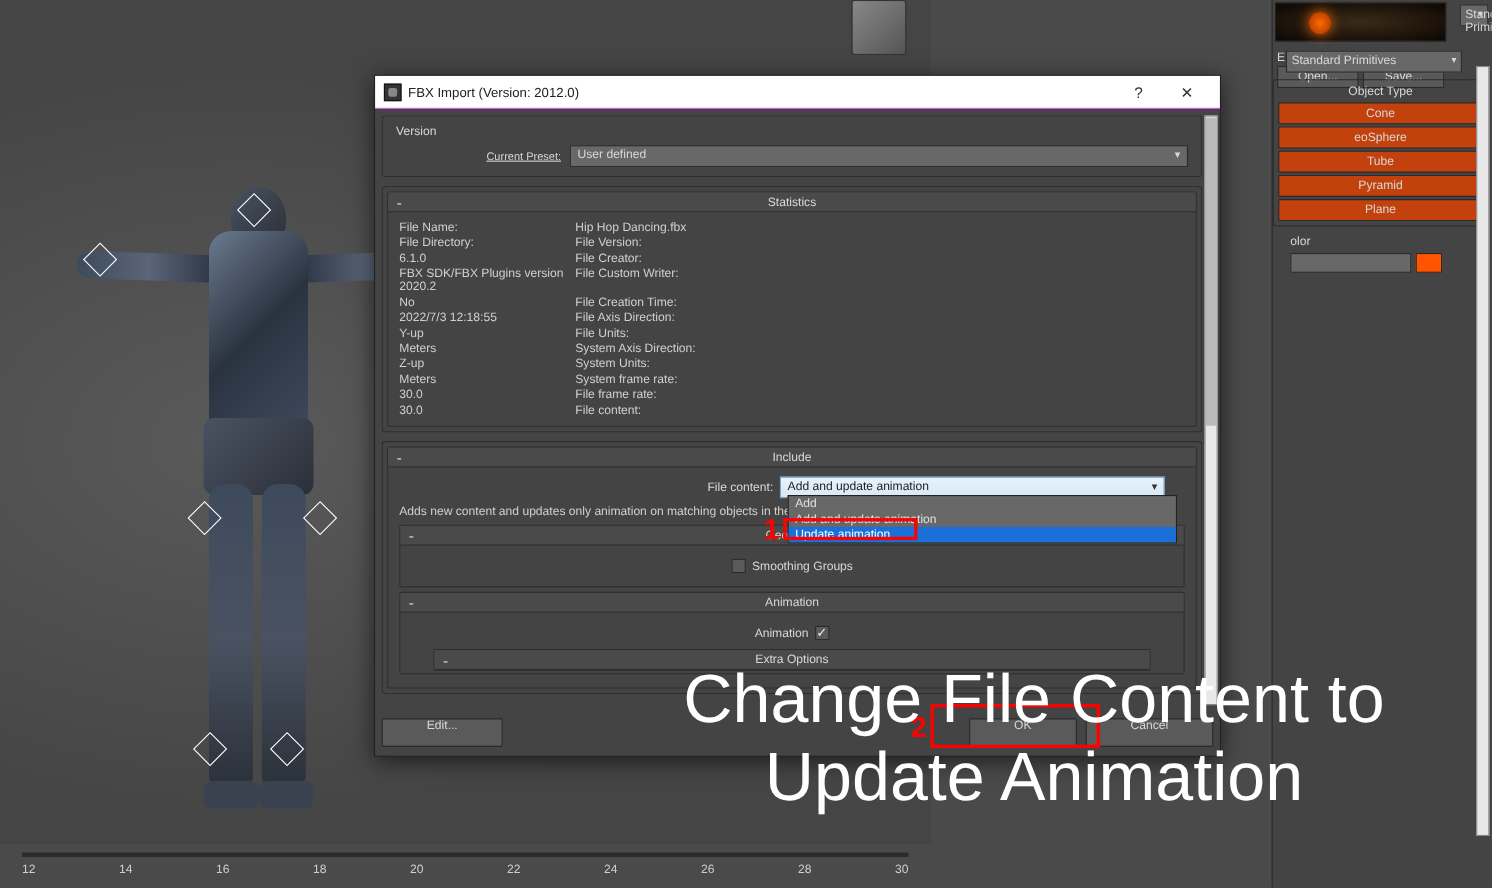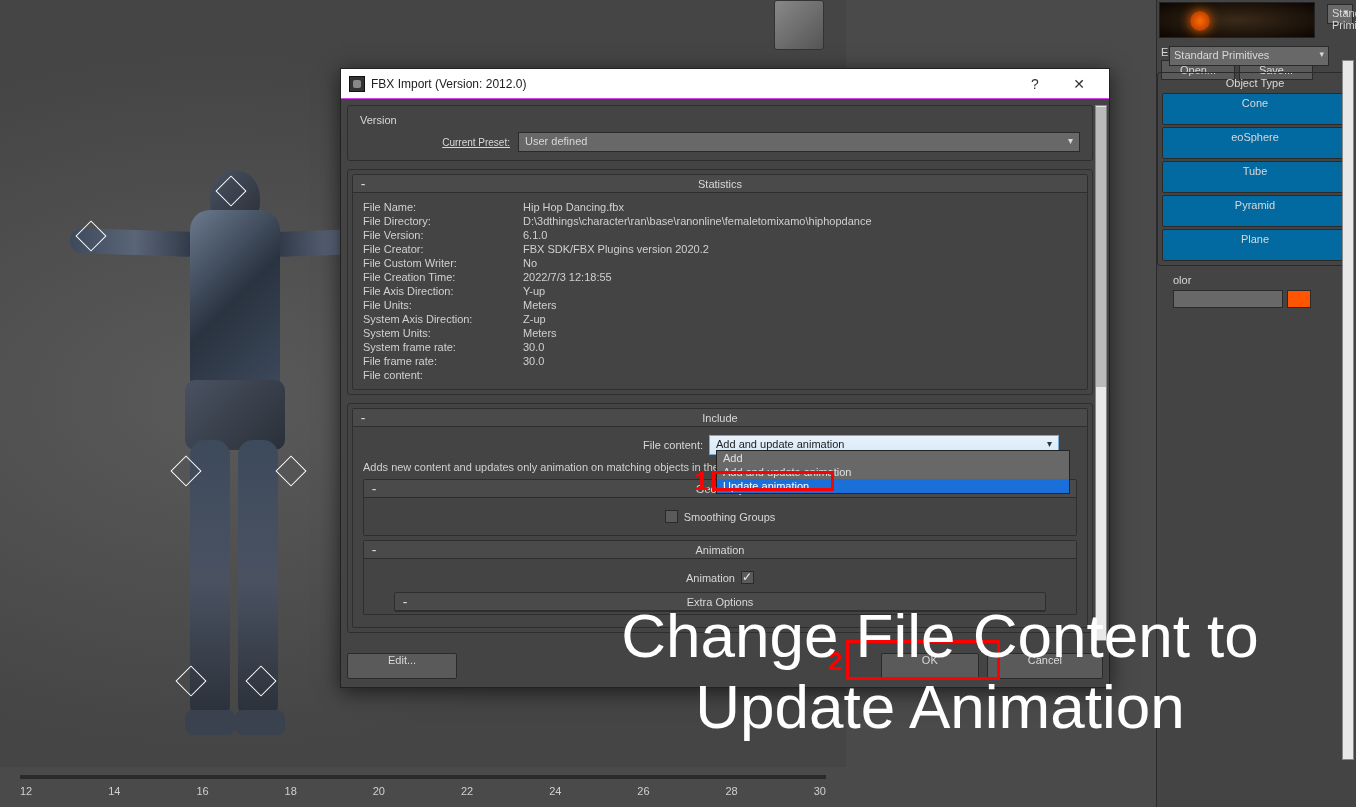--- a/index.html
+++ b/index.html
@@ -182,22 +182,22 @@
   font-size: 11px;
   margin-bottom: 4px;
 }
 .prim-grid {
   display: grid;
   grid-template-columns: 1fr;
   gap: 2px;
   padding: 0 2px;
 }
 .prim-btn {
-  height: 32px;
-  background: #0369a1;
+  height: 20px;
+  background: #c2410c;
   border: 1px solid #2a2a2a;
   color: #d8d8d8;
   font-size: 11px;
   text-align: center;
   line-height: 18px;
   border-radius: 2px;
 }
 .color-section {
   margin-top: 8px;
   color: #d8d8d8;
@@ -545,21 +545,20 @@
       <div class="rollup">
         <div class="rollup-header">
           <span class="rollup-toggle">-</span>
           <span class="rollup-title">Statistics</span>
         </div>
         <div class="rollup-body">
           <div class="stats-grid">
             <span>File Name:</span>
               <span>Hip Hop Dancing.fbx</span>
             <span>File Directory:</span>
-              <span>D:\3dthings\character\ran\base\ranonline\femaletomixamo\hiphopdance</span>
             <span>File Version:</span>
               <span>6.1.0</span>
             <span>File Creator:</span>
               <span>FBX SDK/FBX Plugins version 2020.2</span>
             <span>File Custom Writer:</span>
               <span>No</span>
             <span>File Creation Time:</span>
               <span>2022/7/3  12:18:55</span>
             <span>File Axis Direction:</span>
               <span>Y-up</span>

